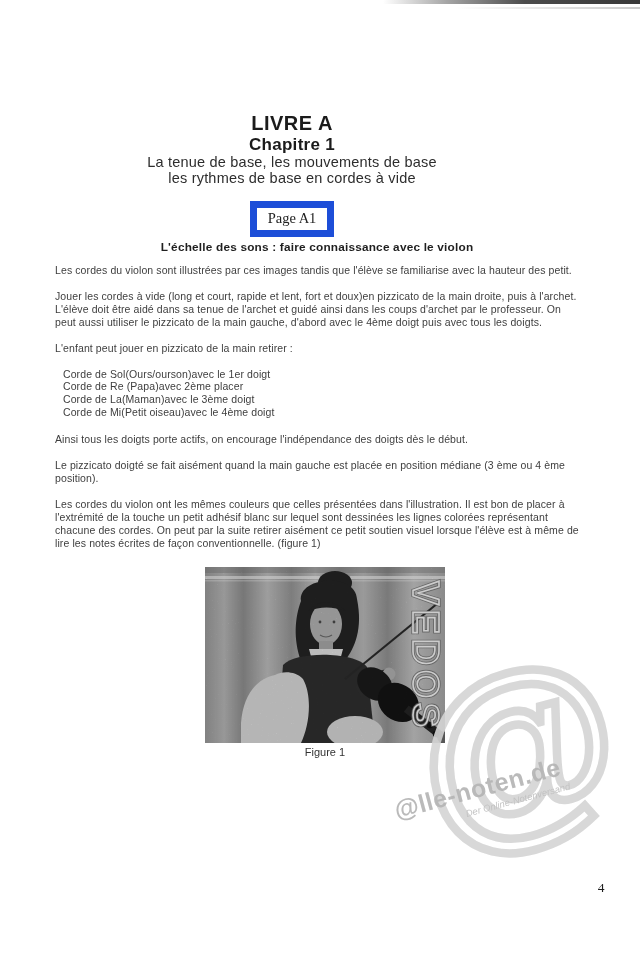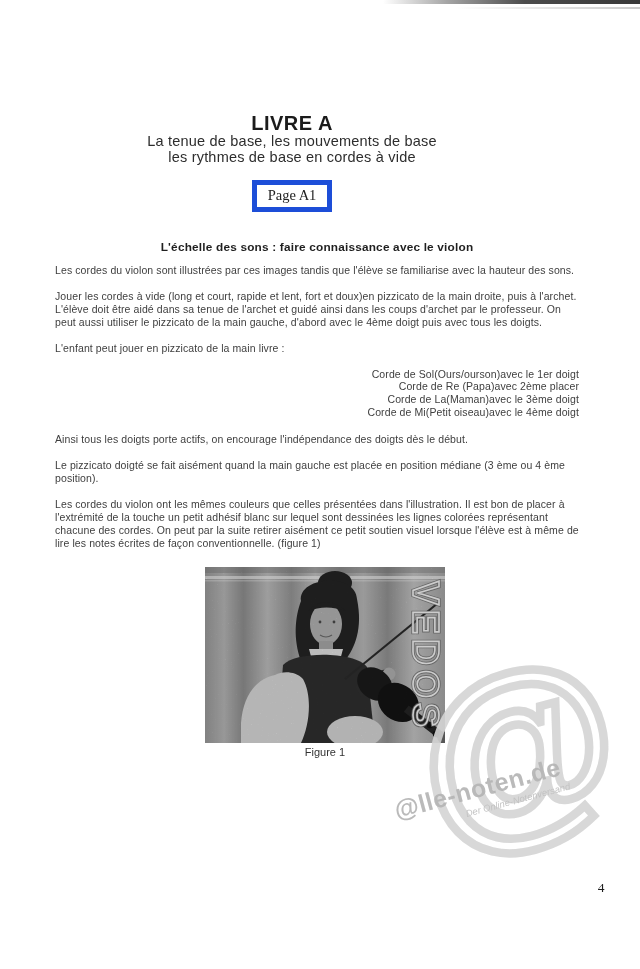--- a/index.html
+++ b/index.html
@@ -11,29 +11,29 @@
     background:linear-gradient(to right,rgba(130,130,130,0),rgba(90,90,90,.55) 25%,rgba(45,45,45,.85) 55%,rgba(35,35,35,.9));}
   .scan-line-2{position:absolute;left:455px;top:7px;width:185px;height:2px;
     background:linear-gradient(to right,rgba(150,150,150,0),rgba(140,140,140,.45));}
 
   
   .doc-header{position:absolute;left:0;top:112px;width:584px;text-align:center;}
   .book-title{font-size:20px;font-weight:bold;color:#1b1b1b;letter-spacing:.5px;line-height:22px;}
   .chapter-title{font-size:17px;font-weight:bold;color:#1b1b1b;letter-spacing:.3px;line-height:20px;margin-top:1px;}
   .subtitle{font-size:14.5px;color:#2d2d2d;line-height:15.5px;letter-spacing:.2px;}
   .page-label-wrap{margin-top:15px;}
-  .page-label{display:inline-block;border:5px solid #1d4ed8;padding:2px 11px 3px;
+  .page-label{display:inline-block;border:7px solid #1d4ed8;padding:2px 11px 3px;
     font-family:"Liberation Serif","DejaVu Serif",serif;font-size:14.5px;color:#222;}
 
   
   .content{position:absolute;left:55px;top:240px;width:524px;}
   .section-heading{font-size:11.8px;font-weight:bold;color:#1f1f1f;text-align:center;
     letter-spacing:.2px;margin:0 0 10px 0;}
   .para{font-size:10.5px;line-height:12.9px;letter-spacing:.1px;margin:0 0 13px 0;}
-  .string-list{margin:0 0 14px 8px;text-align:right;}
+  .string-list{margin:0 0 14px 8px;}
   .string-list .line{font-size:10.5px;line-height:12.9px;letter-spacing:.1px;}
 
   
   .figure-block{margin-top:17px;}
   .photo-frame{margin-left:150px;width:240px;height:176px;position:relative;}
   .figure-caption{margin-left:150px;width:240px;text-align:center;
     font-size:11px;color:#333;margin-top:3px;}
 
   
   .watermark{position:absolute;left:350px;top:618px;width:300px;height:270px;
@@ -44,32 +44,33 @@
     font-family:"Liberation Serif","DejaVu Serif",serif;font-size:13.5px;color:#1e1e1e;}
 </style>
 </head>
 <body>
 
 <div class="scan-line-1"></div>
 <div class="scan-line-2"></div>
 
 <div class="doc-header">
   <div class="book-title">LIVRE A</div>
+  <div class="chapter-title">Chapitre 1</div>
   <div class="subtitle">La tenue de base, les mouvements de base</div>
   <div class="subtitle">les rythmes de base en cordes à vide</div>
   <div class="page-label-wrap">
     <span class="page-label">Page A1</span>
   </div>
 </div>
 
 <div class="content">
   <p class="section-heading">L'échelle des sons : faire connaissance avec le violon</p>
-  <p class="para">Les cordes du violon sont illustrées par ces images tandis que l'élève se familiarise avec la hauteur des sons.</p>
+  <p class="para">Les cordes du violon sont illustrées par ces images tandis que l'élève se familiarise avec la hauteur des petit.</p>
   <p class="para">Jouer les cordes à vide (long et court, rapide et lent, fort et doux)en pizzicato de la main droite, puis à l'archet. L'élève doit être aidé dans sa tenue de l'archet et guidé ainsi dans les coups d'archet par le professeur. On peut aussi utiliser le pizzicato de la main gauche, d'abord avec le 4ème doigt puis avec tous les doigts.</p>
-  <p class="para">L'enfant peut jouer en pizzicato de la main livre :</p>
+  <p class="para">L'enfant peut jouer en pizzicato de la main retirer :</p>
   <div class="string-list">
     <div class="line">Corde de Sol(Ours/ourson)avec le 1er doigt</div>
     <div class="line">Corde de Re (Papa)avec 2ème placer</div>
     <div class="line">Corde de La(Maman)avec le 3ème doigt</div>
     <div class="line">Corde de Mi(Petit oiseau)avec le 4ème doigt</div>
   </div>
   <p class="para">Ainsi tous les doigts porte actifs, on encourage l'indépendance des doigts dès le début.</p>
   <p class="para">Le pizzicato doigté se fait aisément quand la main gauche est placée en position médiane (3 ème ou 4 ème position).</p>
   <p class="para">Les cordes du violon ont les mêmes couleurs que celles présentées dans l'illustration. Il est bon de placer à l'extrémité de la touche un petit adhésif blanc sur lequel sont dessinées les lignes colorées représentant chacune des cordes. On peut par la suite retirer aisément ce petit soutien visuel lorsque l'élève est à même de lire les notes écrites de façon conventionnelle. (figure 1)</p>
 

